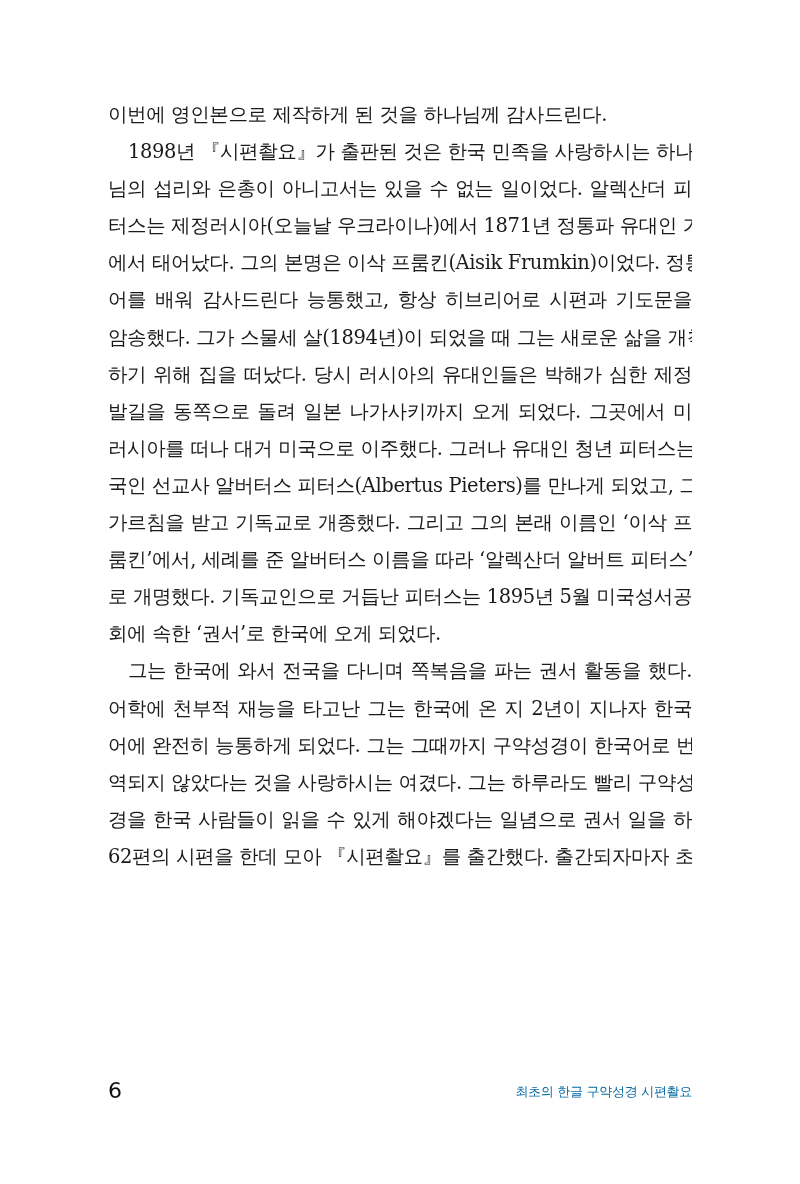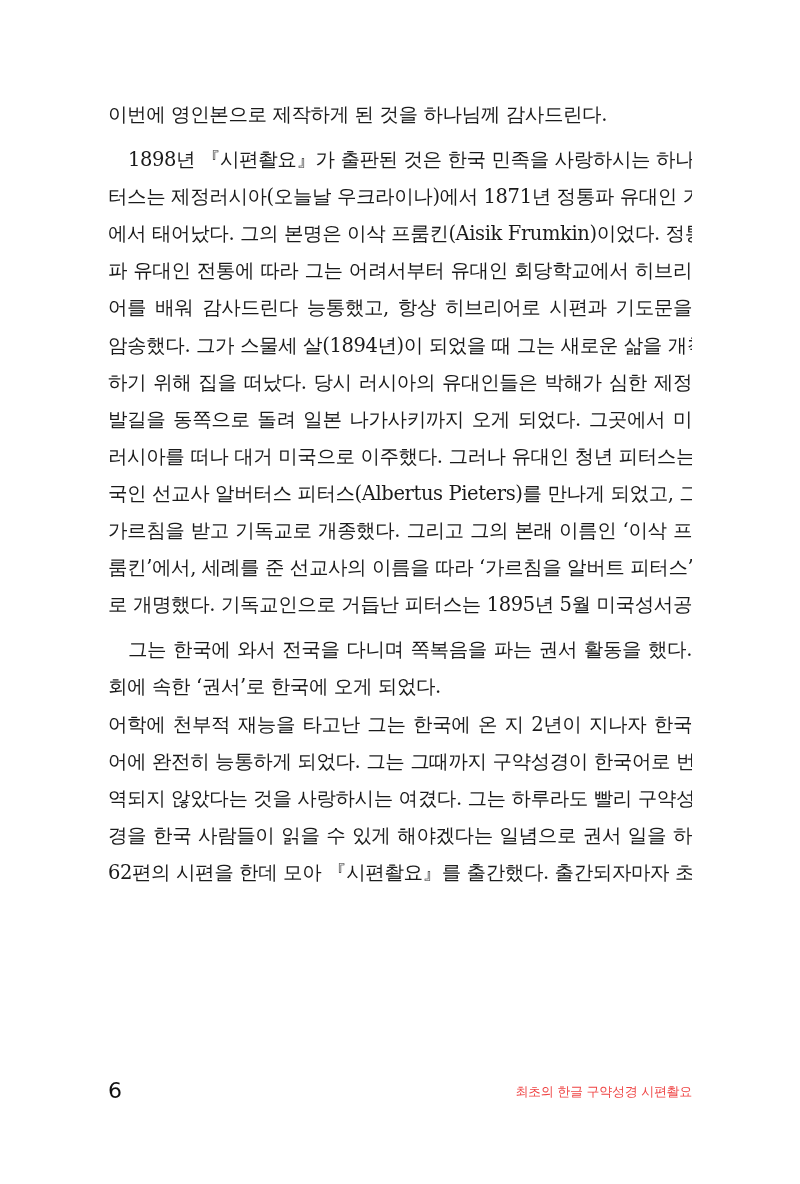--- a/index.html
+++ b/index.html
@@ -10,52 +10,52 @@
     font-family: "DejaVu Serif", serif;
     font-size: 19.5px; color: #1a1a1a;
     letter-spacing: -0.4px;
   }
   .line {
     height: 37.1px; line-height: 37.1px;
     white-space: nowrap; text-align: justify; text-align-last: justify;
     overflow: hidden;
   }
   .line.last { text-align-last: left; }
-  .line.indent { padding-left: 20px; margin-top: 8px; }
+  .line.indent { padding-left: 20px; }
   .footer-page {
     position: absolute; left: 108px; top: 1078px;
     font-family: "DejaVu Sans", sans-serif; font-size: 22px; color: #111;
   }
   .footer-title {
     position: absolute; right: 108px; top: 1083px;
-    font-family: "DejaVu Sans", sans-serif; font-size: 13px; color: #ef4444;
+    font-family: "DejaVu Sans", sans-serif; font-size: 13px; color: #0369a1;
     letter-spacing: -0.3px;
   }
 </style>
 </head>
 <body>
 
 <div class="page">
   <div class="text-block" id="text-block">
       <div class="line last">이번에 영인본으로 제작하게 된 것을 하나님께 감사드린다.</div>
       <div class="line indent">1898년 『시편촬요』가 출판된 것은 한국 민족을 사랑하시는 하나</div>
+      <div class="line">님의 섭리와 은총이 아니고서는 있을 수 없는 일이었다. 알렉산더 피</div>
       <div class="line">터스는 제정러시아(오늘날 우크라이나)에서 1871년 정통파 유대인 가정</div>
       <div class="line">에서 태어났다. 그의 본명은 이삭 프룸킨(Aisik Frumkin)이었다. 정통</div>
-      <div class="line">파 유대인 전통에 따라 그는 어려서부터 유대인 회당학교에서 히브리</div>
       <div class="line">어를 배워 감사드린다 능통했고, 항상 히브리어로 시편과 기도문을</div>
       <div class="line">암송했다. 그가 스물세 살(1894년)이 되었을 때 그는 새로운 삶을 개척</div>
       <div class="line">하기 위해 집을 떠났다. 당시 러시아의 유대인들은 박해가 심한 제정</div>
       <div class="line">발길을 동쪽으로 돌려 일본 나가사키까지 오게 되었다. 그곳에서 미</div>
       <div class="line">러시아를 떠나 대거 미국으로 이주했다. 그러나 유대인 청년 피터스는</div>
       <div class="line">국인 선교사 알버터스 피터스(Albertus Pieters)를 만나게 되었고, 그의</div>
       <div class="line">가르침을 받고 기독교로 개종했다. 그리고 그의 본래 이름인 ‘이삭 프</div>
-      <div class="line">룸킨’에서, 세례를 준 선교사의 이름을 따라 ‘가르침을 알버트 피터스’</div>
+      <div class="line">룸킨’에서, 세례를 준 알버터스 이름을 따라 ‘알렉산더 알버트 피터스’</div>
       <div class="line">로 개명했다. 기독교인으로 거듭난 피터스는 1895년 5월 미국성서공</div>
+      <div class="line last">회에 속한 ‘권서’로 한국에 오게 되었다.</div>
       <div class="line indent">그는 한국에 와서 전국을 다니며 쪽복음을 파는 권서 활동을 했다.</div>
-      <div class="line last">회에 속한 ‘권서’로 한국에 오게 되었다.</div>
       <div class="line">어학에 천부적 재능을 타고난 그는 한국에 온 지 2년이 지나자 한국</div>
       <div class="line">어에 완전히 능통하게 되었다. 그는 그때까지 구약성경이 한국어로 번</div>
       <div class="line">역되지 않았다는 것을 사랑하시는 여겼다. 그는 하루라도 빨리 구약성</div>
       <div class="line">경을 한국 사람들이 읽을 수 있게 해야겠다는 일념으로 권서 일을 하</div>
       <div class="line">62편의 시편을 한데 모아 『시편촬요』를 출간했다. 출간되자마자 초판</div>
     </div>
   <div class="footer-page">6</div>
   <div class="footer-title">최초의 한글 구약성경 시편촬요</div>
 </div>
 

